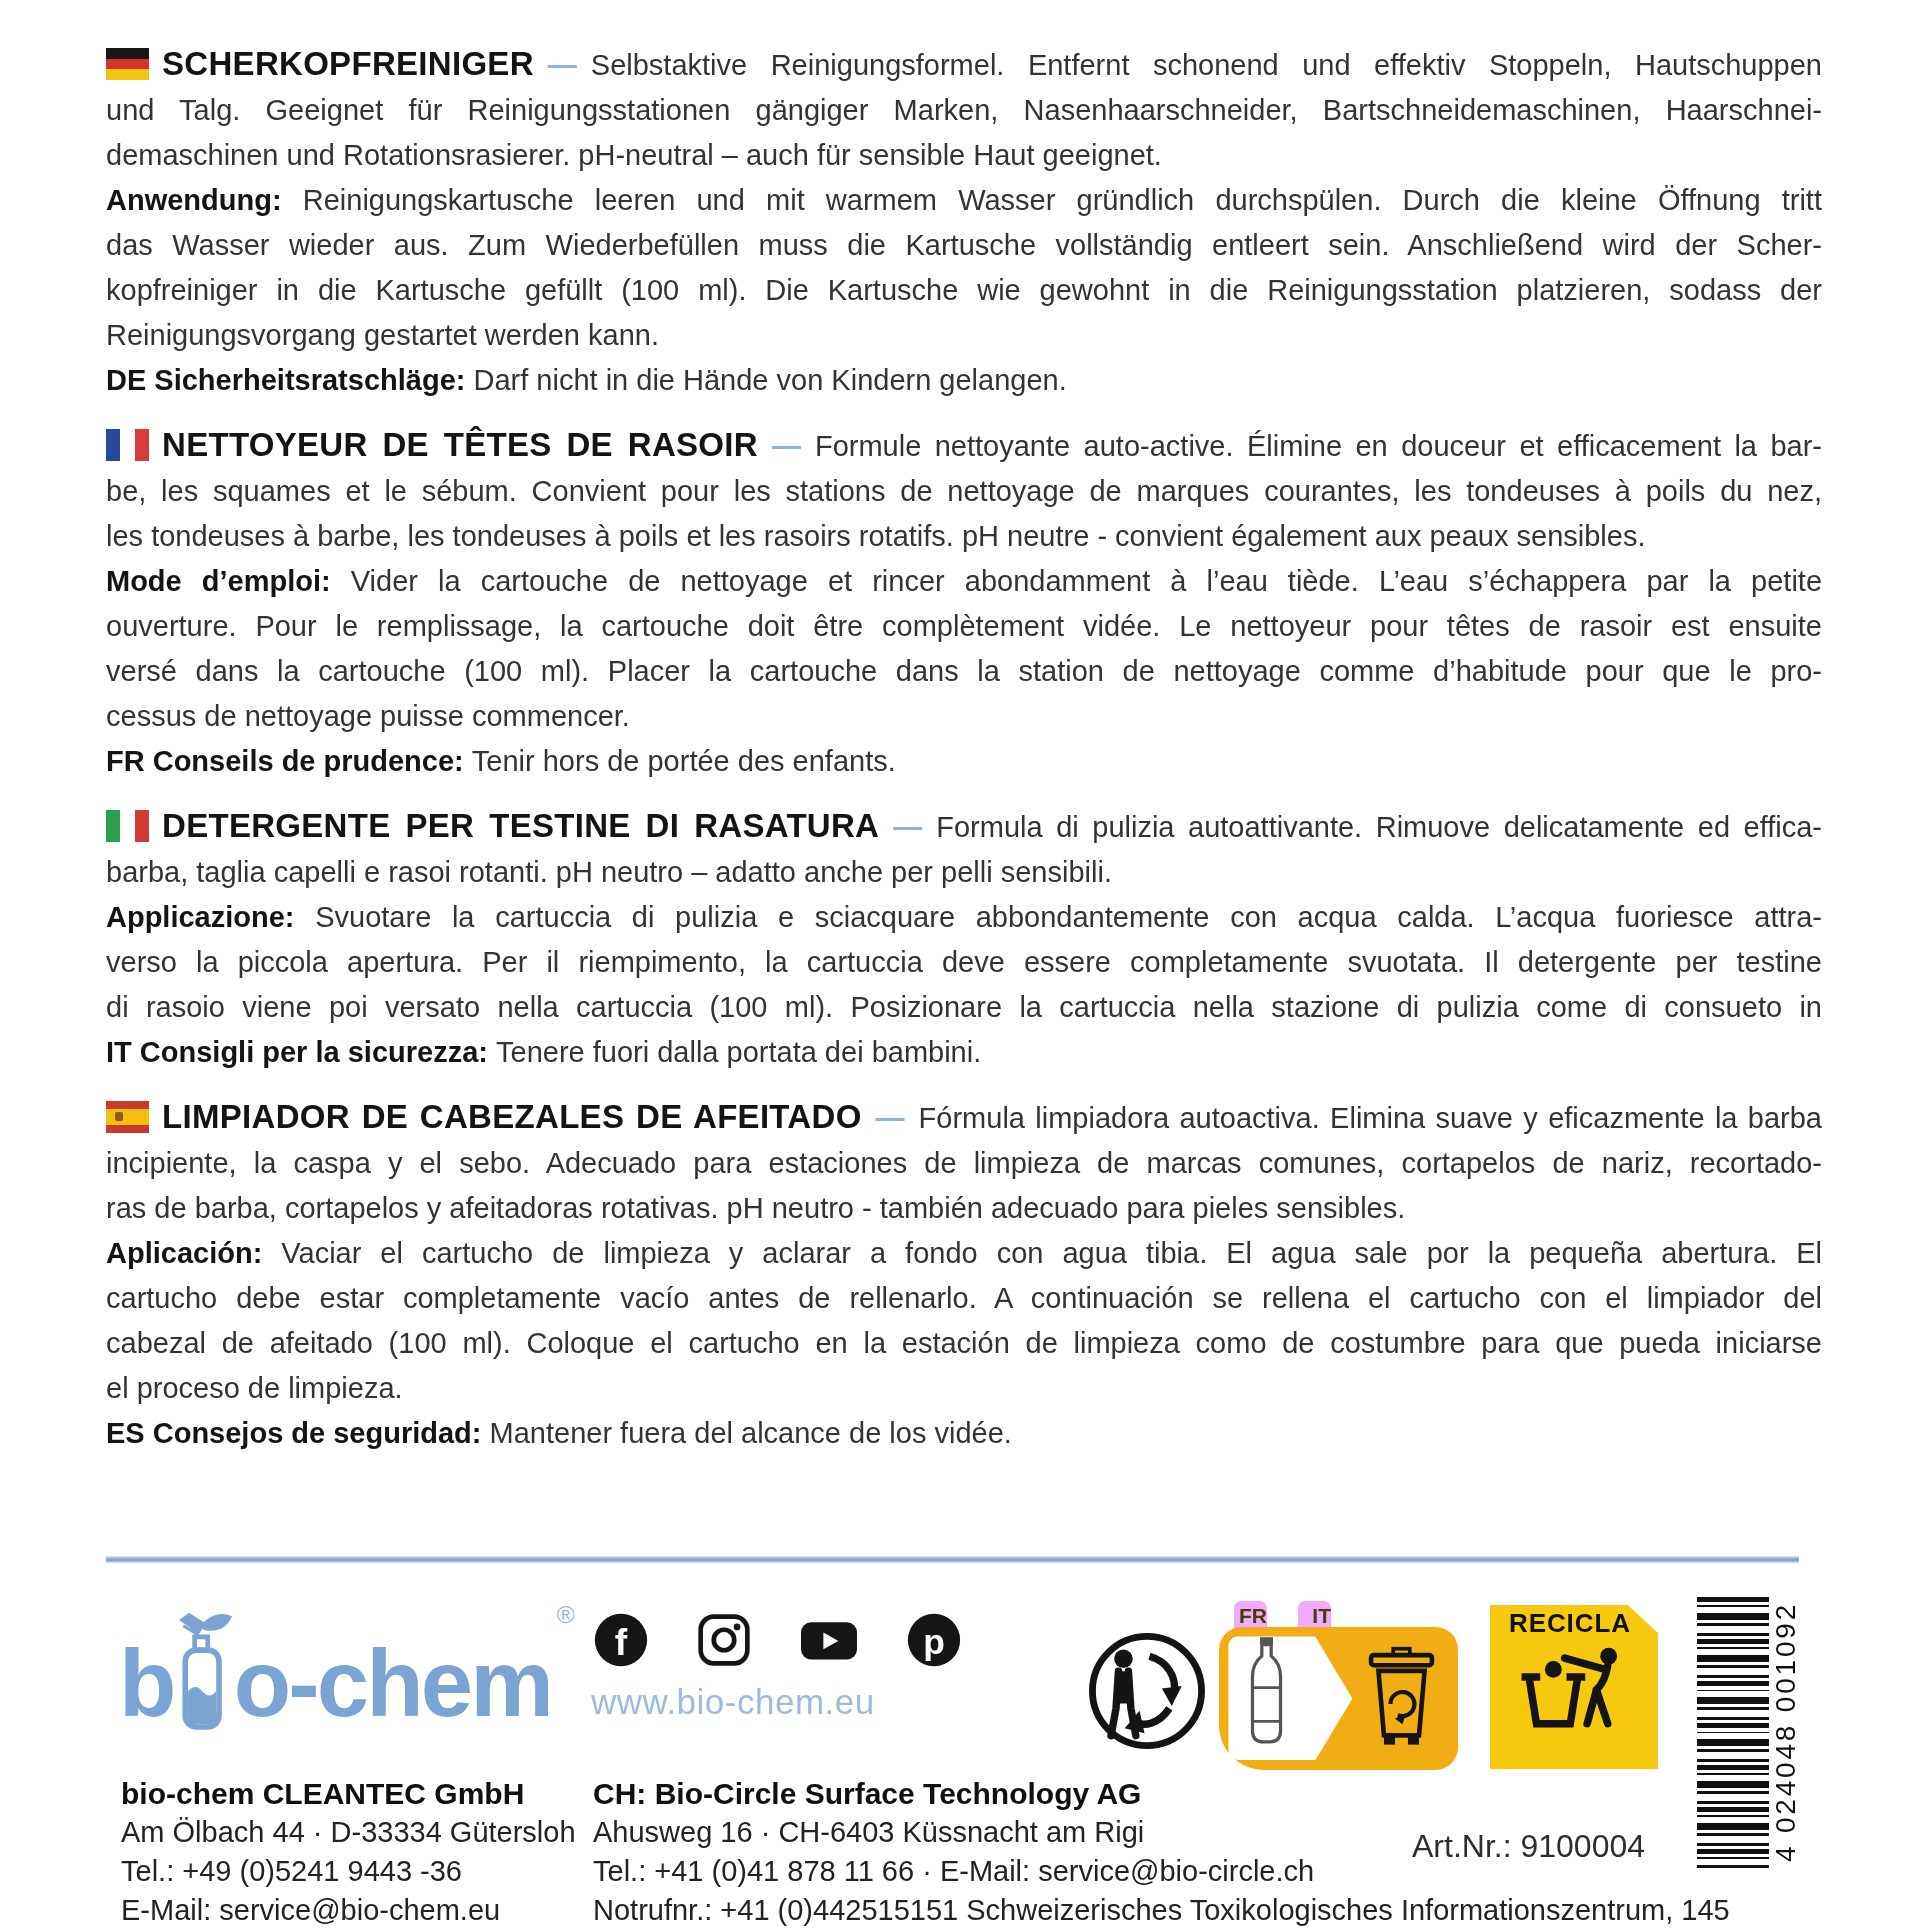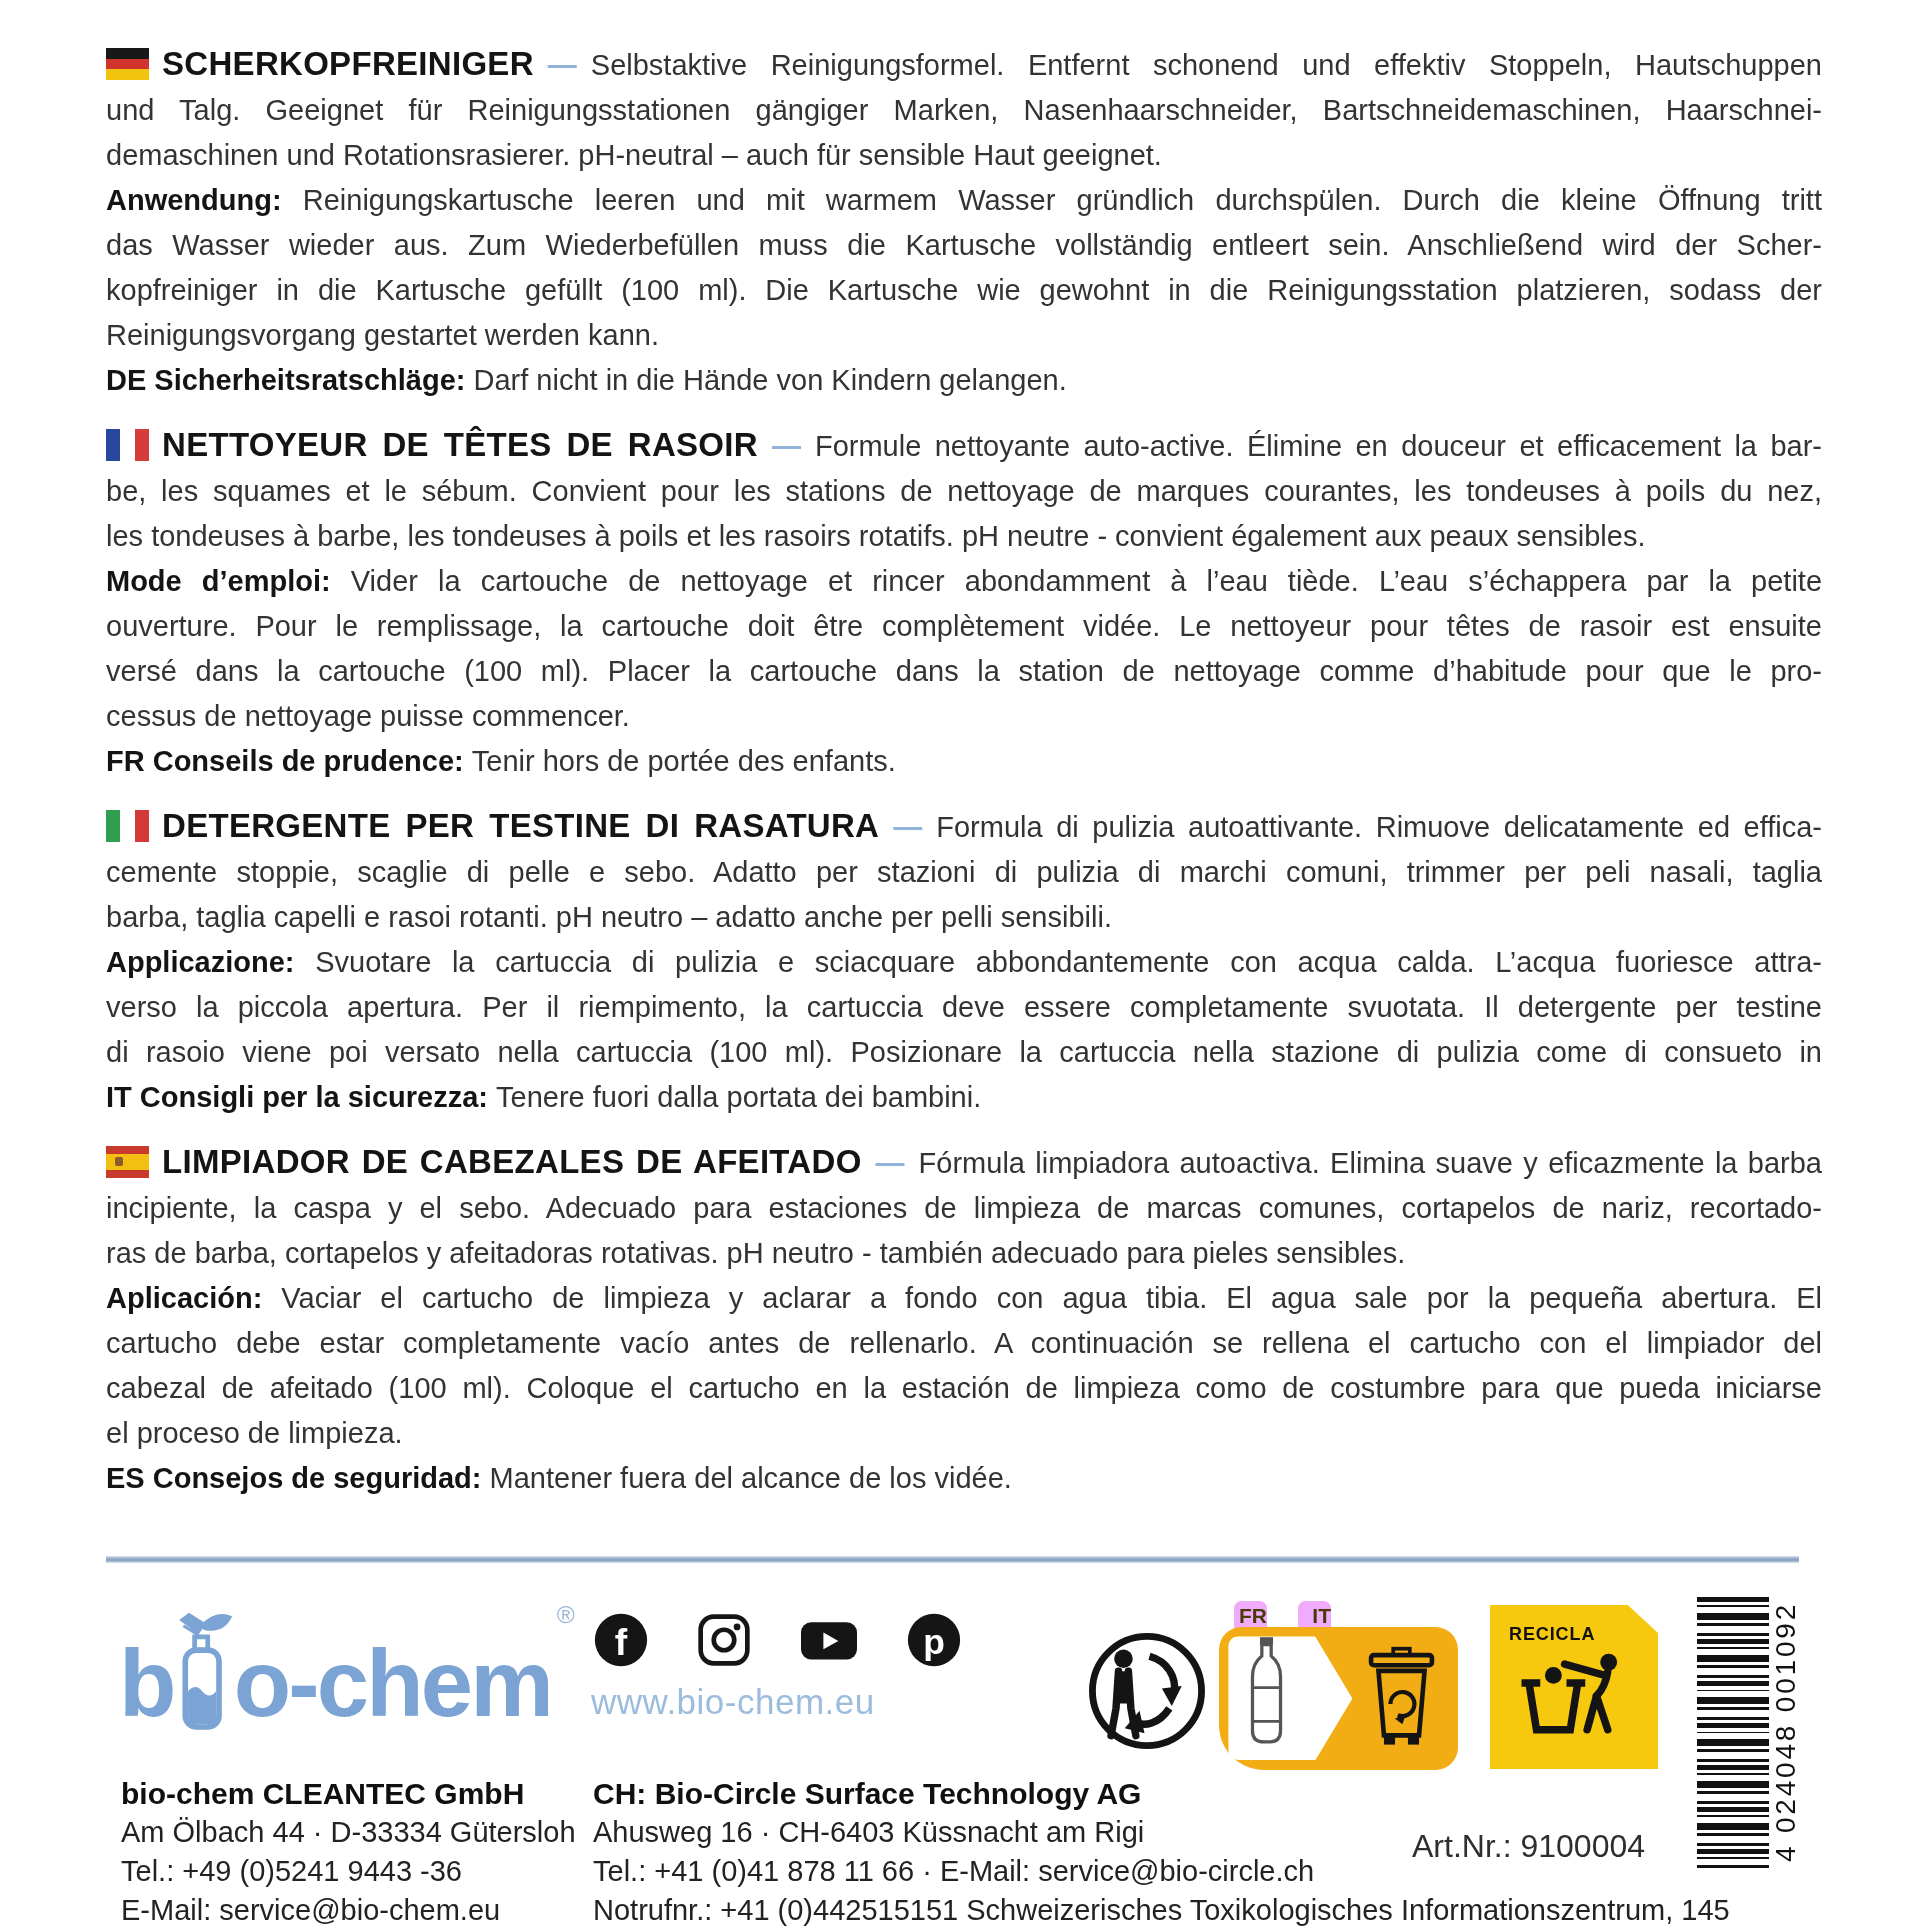--- a/index.html
+++ b/index.html
@@ -49,21 +49,21 @@
             color:#4a3a05;font-weight:700;font-size:21px;text-align:right;line-height:30px;}
   .sort-tab.t1{left:15px;} .sort-tab.t2{left:79px;}
   .sort-body{position:absolute;top:26px;left:0;width:239px;height:143px;background:#f2ac14;border-radius:22.6px 22.6px 22.6px 45px;}
   .sort-white{position:absolute;top:9.4px;left:9.4px;width:124px;height:124px;background:#ffffff;
               clip-path:polygon(0 0,70% 0,100% 50%,70% 100%,0 100%);border-radius:11.3px;}
   .sort-bottle{position:absolute;left:26px;top:7.5px;}
   .sort-bin{position:absolute;right:15px;top:19px;}
   
   .recicla{position:absolute;left:1490px;top:1605px;width:168px;height:164px;background:#f6c80e;
            clip-path:polygon(0 0,82% 0,100% 17%,100% 100%,0 100%);}
-  .recicla-label{text-align:left;padding:19px 0 0 19px;font-weight:700;font-size:18px;color:#111;letter-spacing:0.9px;}
+  .recicla-label{text-align:left;padding:3px 0 0 19px;font-weight:700;font-size:26px;color:#111;letter-spacing:0.9px;}
   .recicla svg{display:block;margin:5.6px auto 0 auto;}
   
   .barcode{position:absolute;left:1693px;top:1589px;width:111px;height:286px;}
   .bars{
     position:absolute;left:3.8px;top:7.5px;width:72px;height:271px;
     background:repeating-linear-gradient(to bottom,
       #111 0 4.7px,#fff 4.7px 8.5px,#111 8.5px 10.4px,#fff 10.4px 16px,
       #111 16px 23.5px,#fff 23.5px 26px,#111 26px 29px,#fff 29px 36px,
       #111 36px 39px,#fff 39px 42px);
   }
@@ -93,21 +93,20 @@
       <div class="line"><span>be, les squames et le sébum. Convient pour les stations de nettoyage de marques courantes, les tondeuses à poils du nez,</span></div>
       <div class="line last"><span>les tondeuses à barbe, les tondeuses à poils et les rasoirs rotatifs. pH neutre - convient également aux peaux sensibles.</span></div>
       <div class="line"><b class="prefix">Mode d’emploi: </b><span>Vider la cartouche de nettoyage et rincer abondamment à l’eau tiède. L’eau s’échappera par la petite</span></div>
       <div class="line"><span>ouverture. Pour le remplissage, la cartouche doit être complètement vidée. Le nettoyeur pour têtes de rasoir est ensuite</span></div>
       <div class="line"><span>versé dans la cartouche (100 ml). Placer la cartouche dans la station de nettoyage comme d’habitude pour que le pro-</span></div>
       <div class="line last"><span>cessus de nettoyage puisse commencer.</span></div>
       <div class="line last"><b class="prefix">FR Conseils de prudence: </b><span>Tenir hors de portée des enfants.</span></div>
     </div>
     <div class="section">
       <div class="line"><span class="flag flag-it"></span><span class="title">DETERGENTE PER TESTINE DI RASATURA</span><span class="dash">—</span><span>Formula di pulizia autoattivante. Rimuove delicatamente ed effica-</span></div>
-      <div class="line"><span>cemente stoppie, scaglie di pelle e sebo. Adatto per stazioni di pulizia di marchi comuni, trimmer per peli nasali, taglia</span></div>
       <div class="line last"><span>barba, taglia capelli e rasoi rotanti. pH neutro – adatto anche per pelli sensibili.</span></div>
       <div class="line"><b class="prefix">Applicazione: </b><span>Svuotare la cartuccia di pulizia e sciacquare abbondantemente con acqua calda. L’acqua fuoriesce attra-</span></div>
       <div class="line"><span>verso la piccola apertura. Per il riempimento, la cartuccia deve essere completamente svuotata. Il detergente per testine</span></div>
       <div class="line"><span>di rasoio viene poi versato nella cartuccia (100 ml). Posizionare la cartuccia nella stazione di pulizia come di consueto in</span></div>
       <div class="line last"><b class="prefix">IT Consigli per la sicurezza: </b><span>Tenere fuori dalla portata dei bambini.</span></div>
     </div>
     <div class="section">
       <div class="line"><span class="flag flag-es"><span class="es-emblem"></span></span><span class="title">LIMPIADOR DE CABEZALES DE AFEITADO</span><span class="dash">—</span><span>Fórmula limpiadora autoactiva. Elimina suave y eficazmente la barba</span></div>
       <div class="line"><span>incipiente, la caspa y el sebo. Adecuado para estaciones de limpieza de marcas comunes, cortapelos de nariz, recortado-</span></div>
       <div class="line last"><span>ras de barba, cortapelos y afeitadoras rotativas. pH neutro - también adecuado para pieles sensibles.</span></div>

